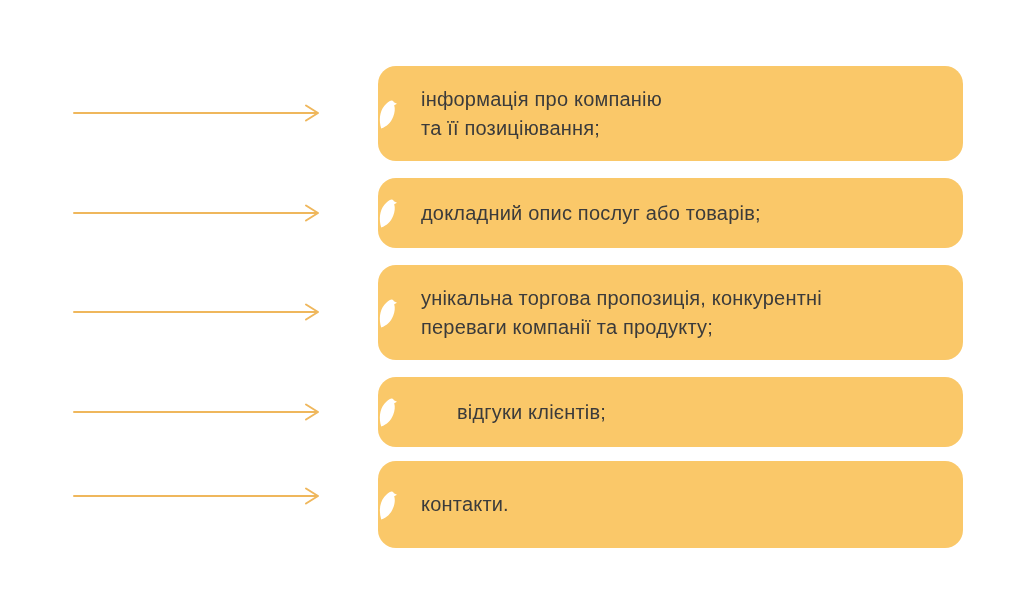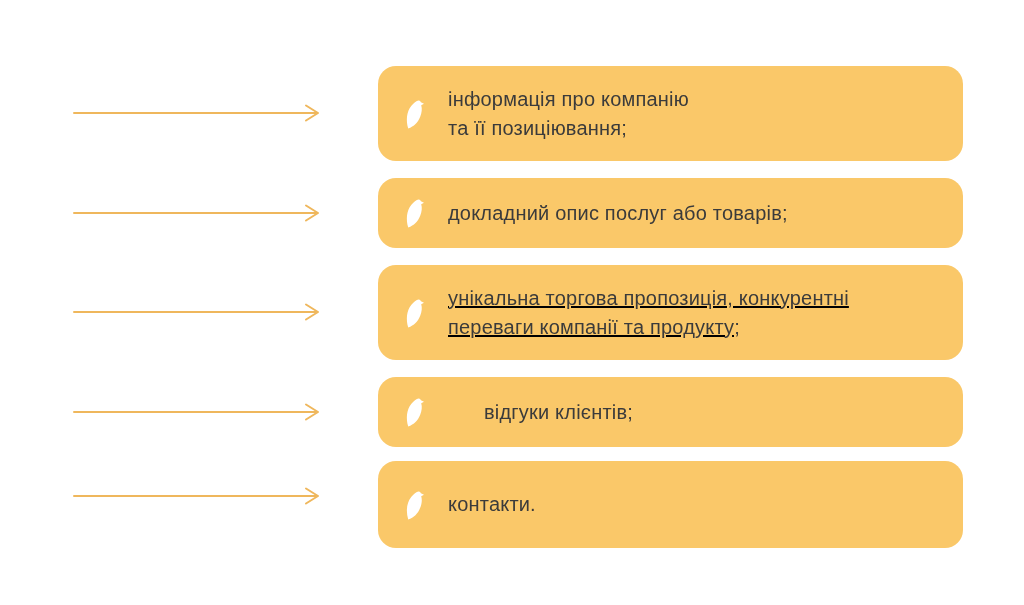--- a/index.html
+++ b/index.html
@@ -20,21 +20,20 @@
     font-family:"Liberation Sans","DejaVu Sans",sans-serif;
   }
   .card{
     position:absolute;
     left:378px;
     width:585px;
     background:var(--card);
     border-radius:18px;
     display:flex;
     align-items:center;
-    padding-left:27px;
   }
   .card .bird{
     width:25px;
     height:30px;
     flex:0 0 25px;
     display:block;
   }
   .card .bird svg{display:block;width:100%;height:100%;}
   .card-text{
     margin-left:18px;
@@ -55,21 +54,21 @@
   .arrow line,.arrow path{
     stroke:var(--arrow);
     stroke-width:2;
     stroke-linecap:round;
     stroke-linejoin:round;
     fill:none;
   }
   
   .card.r1{top:66px;height:95px;}
   .card.r2{top:178px;height:70px;}
-  .card.r3{top:265px;height:95px;text-decoration:underline;}
+  .card.r3{top:265px;height:95px;}
   .card.r4{top:377px;height:70px;gap:36px;}
   .card.r5{top:461px;height:87px;}
   .arrow.r1{top:101px;}
   .arrow.r2{top:201px;}
   .arrow.r3{top:300px;}
   .arrow.r4{top:400px;}
   .arrow.r5{top:484px;}
 </style>
 </head>
 <body>

